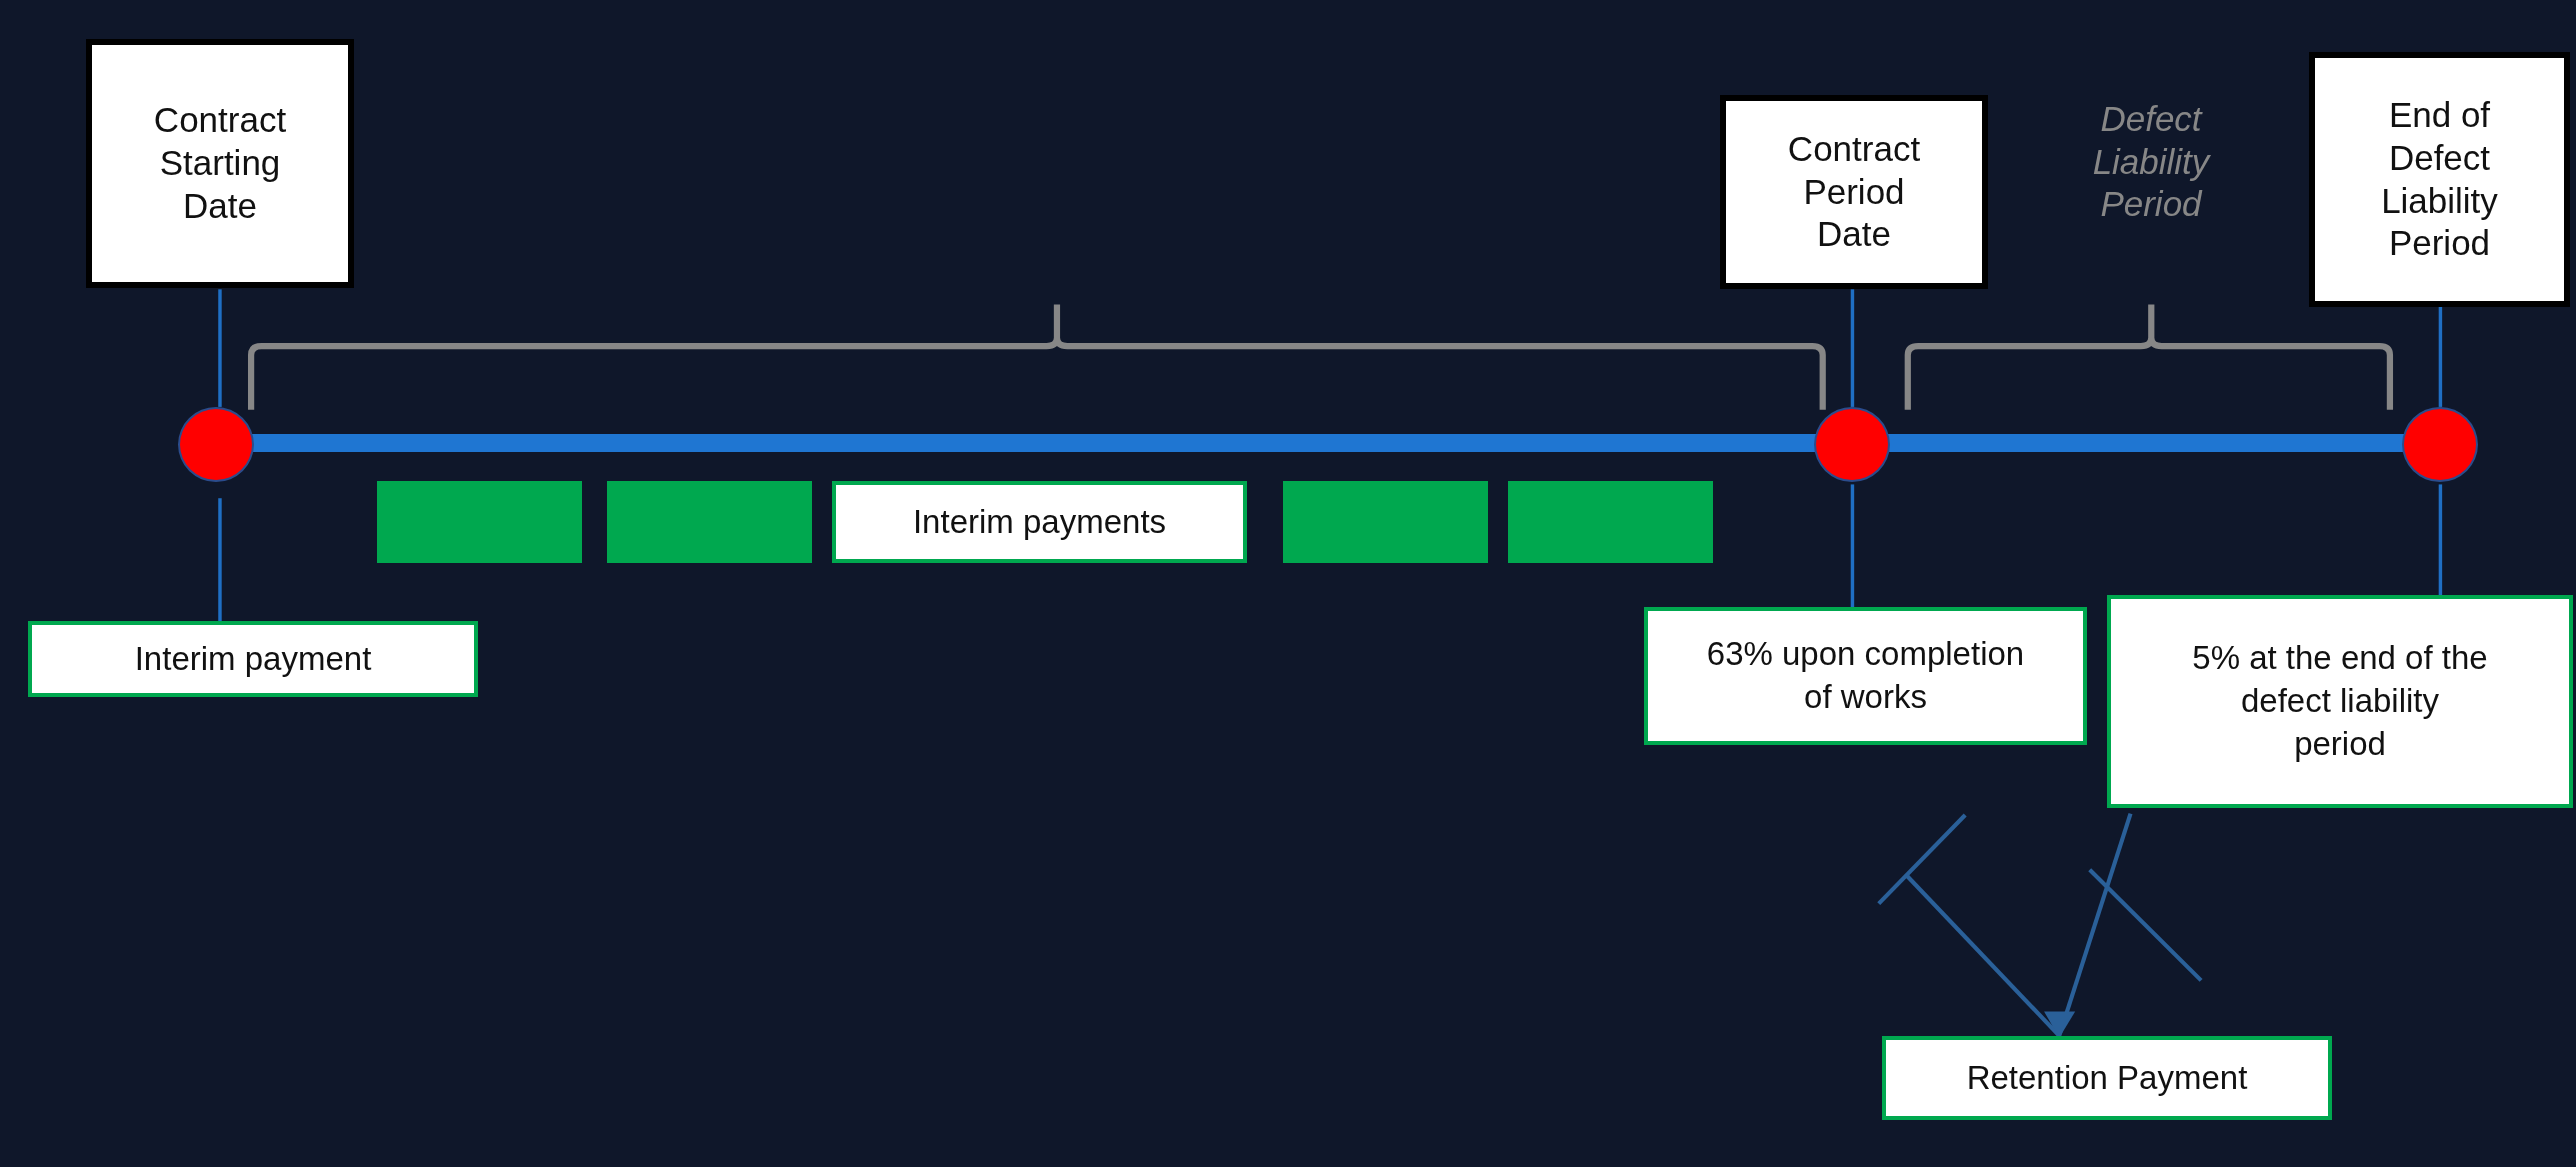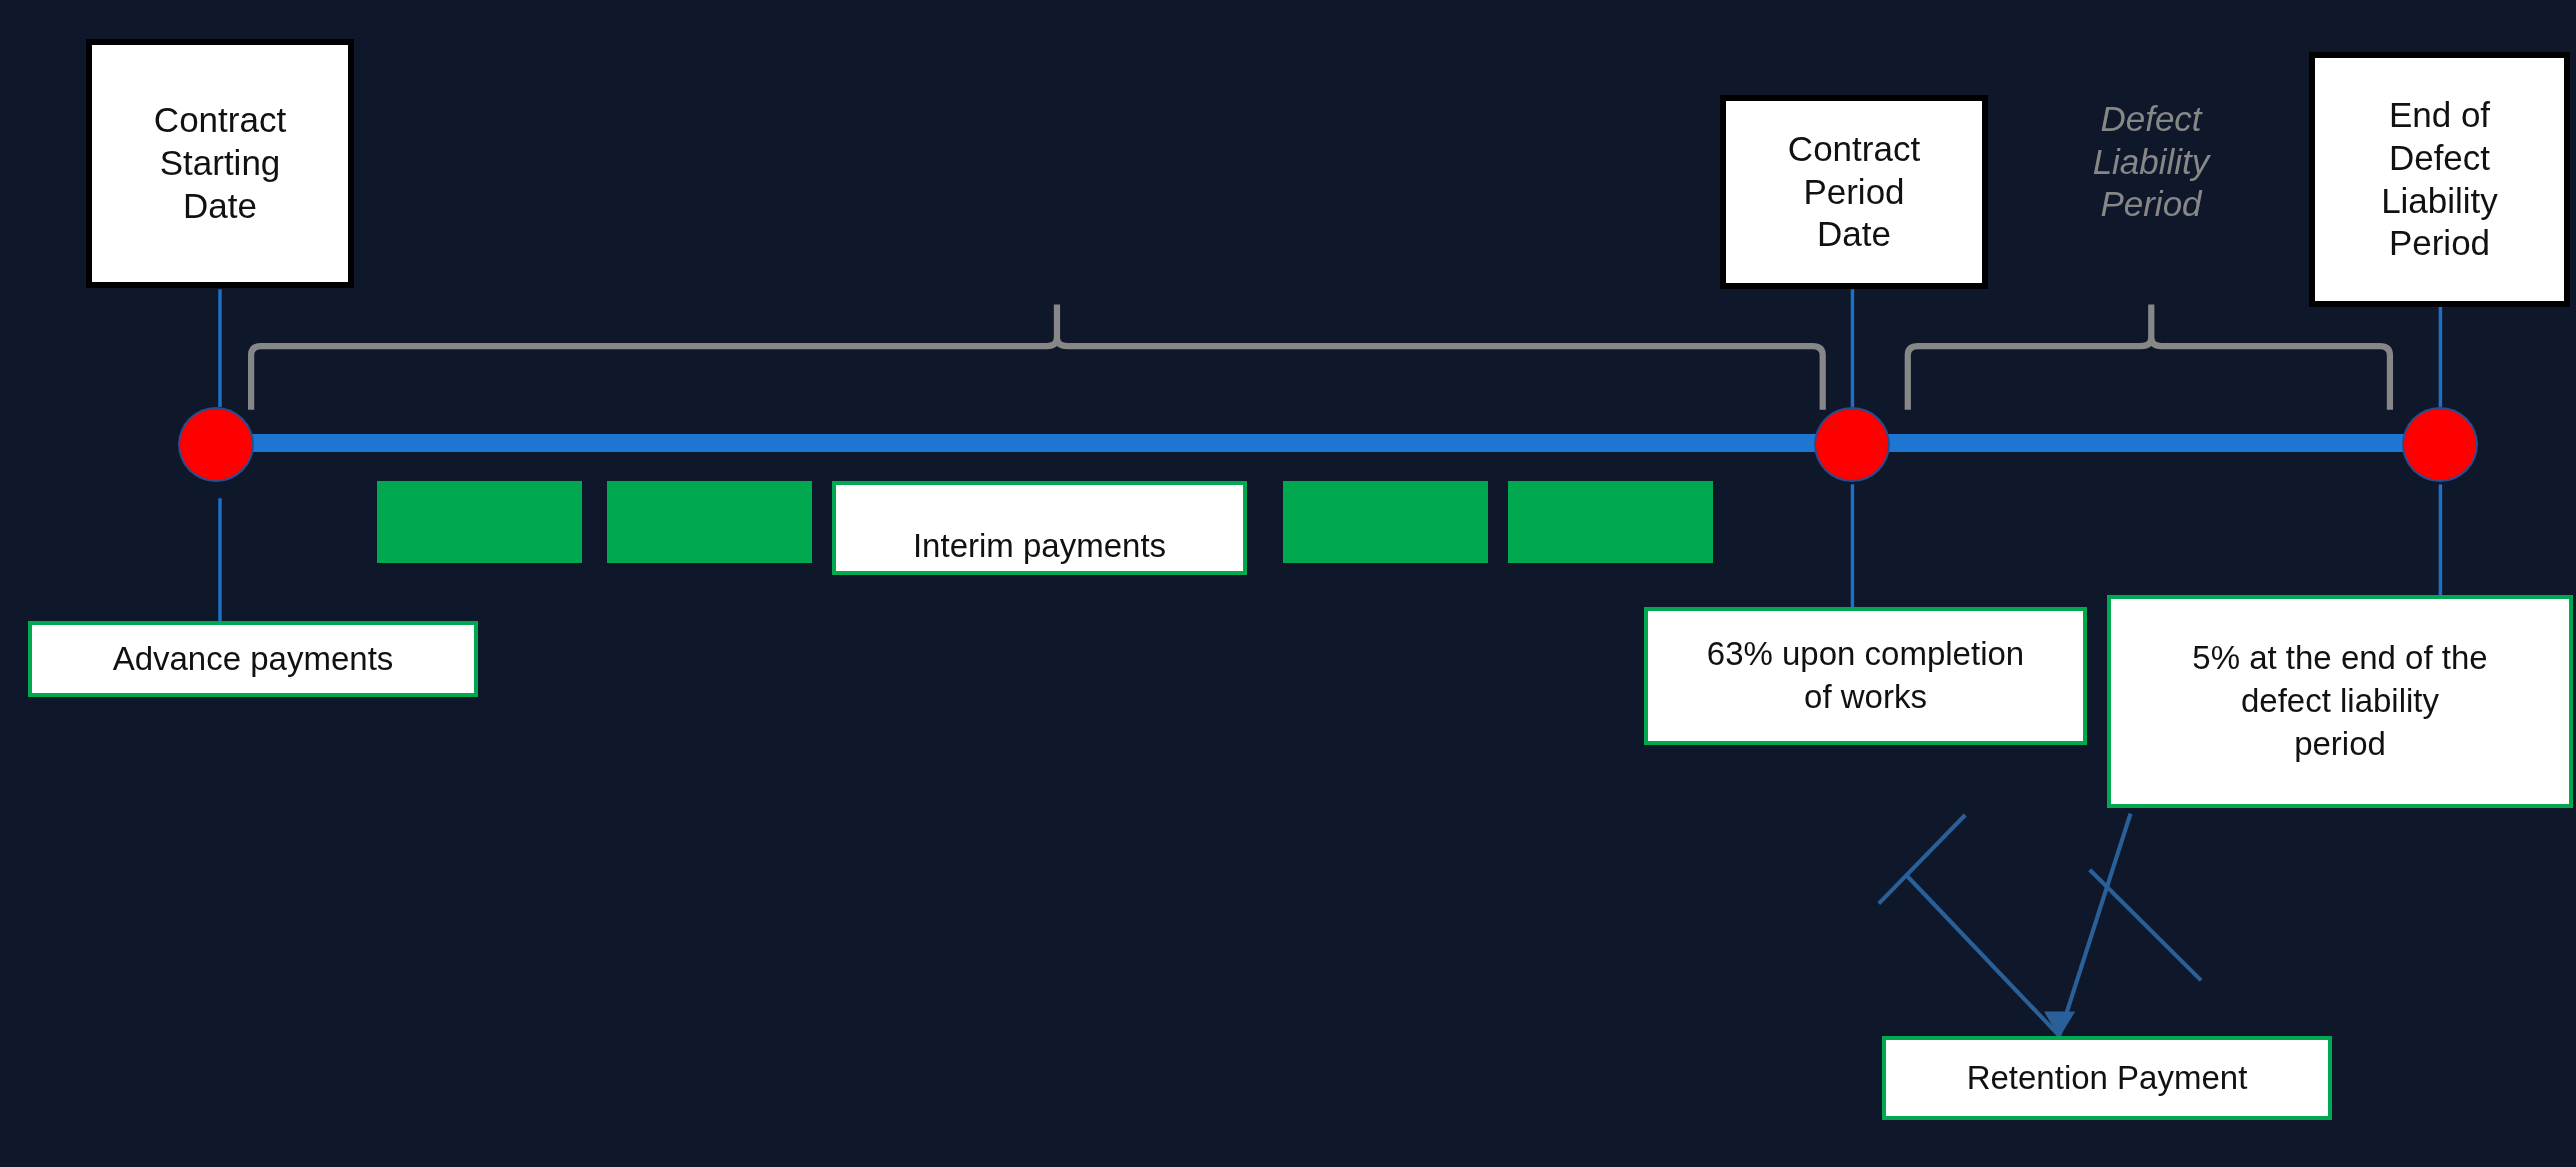--- a/index.html
+++ b/index.html
@@ -147,26 +147,26 @@
     <span>Defect</span><br>
     <span>Liability</span><br>
     <span>Period</span>
   </div>
 
   <div class="abs green-bar" style="left:377px; top:481px; width:205px; height:82px;"></div>
   <div class="abs green-bar" style="left:607px; top:481px; width:205px; height:82px;"></div>
   <div class="abs green-bar" style="left:1283px; top:481px; width:205px; height:82px;"></div>
   <div class="abs green-bar" style="left:1508px; top:481px; width:205px; height:82px;"></div>
 
-  <div class="abs green-box" style="left:832px; top:481px; width:415px; height:94px;align-items:flex-end;">
+  <div class="abs green-box" style="left:832px; top:481px; width:415px; height:82px;">
     <span>Interim payments</span>
   </div>
 
   <div class="abs green-box" style="left:28px; top:621px; width:450px; height:76px;">
-    <span>Advance payments</span>
+    <span>Interim payment</span>
   </div>
 
   <div class="abs green-box" style="left:1644px; top:607px; width:443px; height:138px;">
     <span>
       <span>63% upon completion</span><br>
       <span>of works</span>
     </span>
   </div>
 
   <div class="abs green-box" style="left:2107px; top:595px; width:466px; height:213px;">

